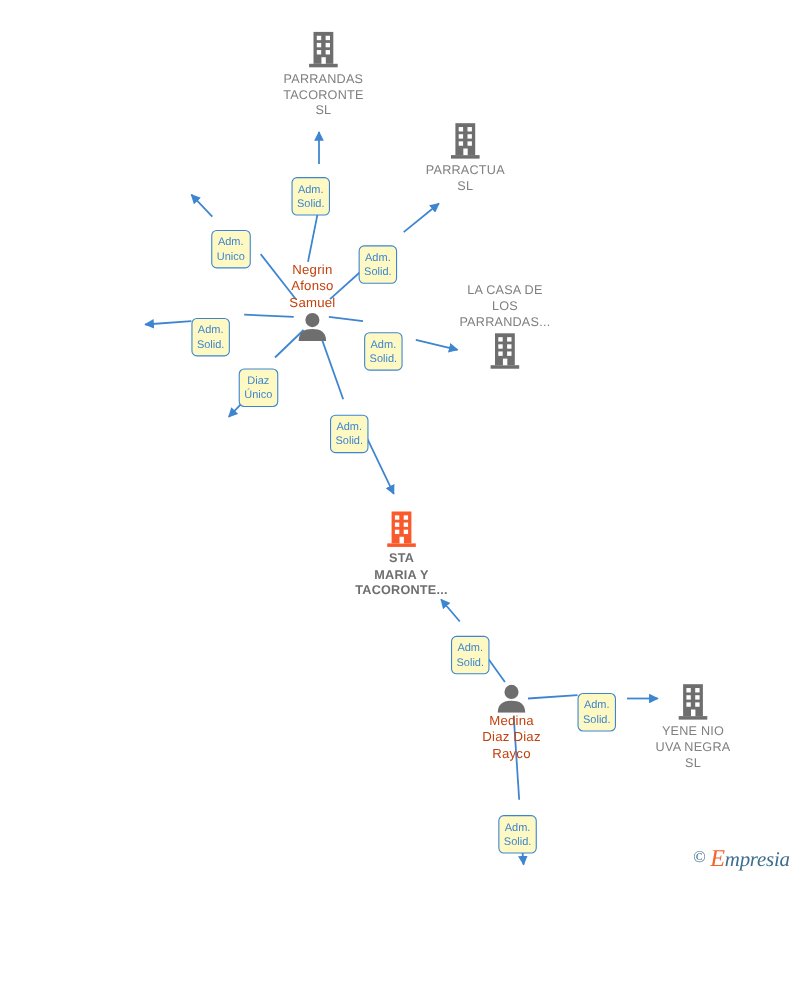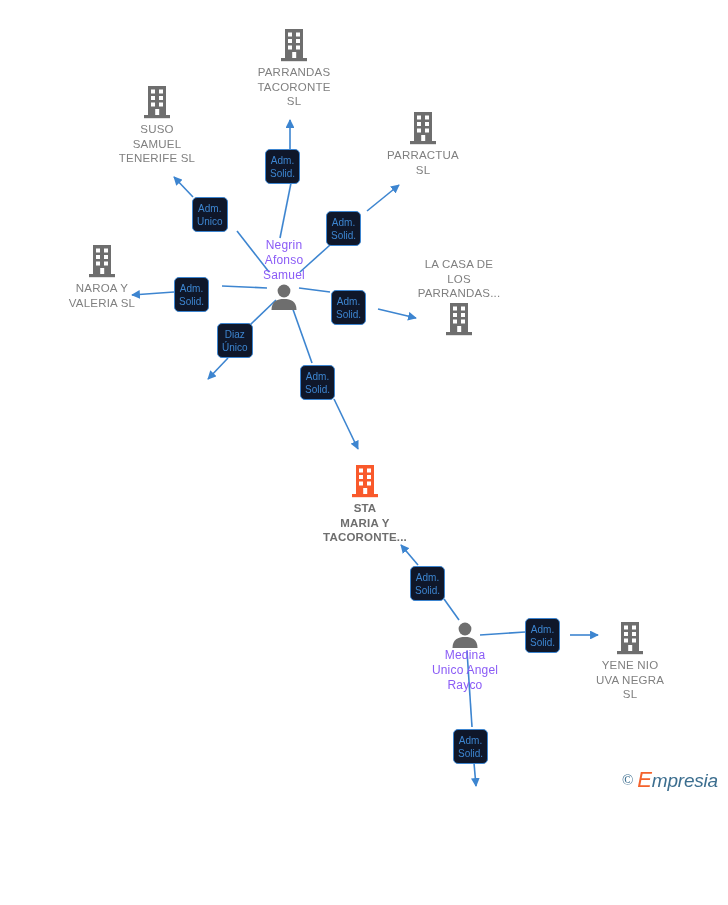--- a/index.html
+++ b/index.html
@@ -43,64 +43,65 @@
     line-height: 14.5px;
     color: #808080;
     letter-spacing: .2px;
     white-space: pre-line;
   }
   .node.focus .label {
     font-weight: bold;
     color: #6e6e6e;
   }
   .node.person .label {
-    color: #8b5cf6;
+    color: #c2410c;
     font-size: 12px;
     line-height: 15px;
   }
   
   .node.person .label {
     margin-top: 0;
     margin-bottom: 1px;
   }
 
   
   .chip {
     position: absolute;
     box-sizing: border-box;
     border: 1.3px solid #3d85d0;
     border-radius: 5px;
-    background: #0f172a;
+    background: #fef9c3;
     color: #3d85d0;
     font-size: 10px;
     line-height: 13px;
     text-align: center;
     padding: 4px 4px 3px 4px;
     white-space: pre-line;
     z-index: 4;
+    margin-top: 12px;
   }
 
   
   #watermark {
     position: absolute;
     right: 10px;
     bottom: 12px;
     display: flex;
     align-items: center;
     gap: 4px;
     z-index: 6;
   }
   #watermark .copy {
     font-size: 15px;
     color: #3c6e8f;
     font-family: "Liberation Serif", serif;
   }
   #watermark .brand {
     font-size: 19px;
-    font-family: Liberation Sans, sans-serif;
+    font-family: Liberation Serif, serif;
     font-style: italic;
     color: #3c6e8f;
     letter-spacing: -.2px;
   }
   #watermark .brand .e {
     color: #f4632d;
     font-size: 22px;
   }
 </style>
 </head>
@@ -164,42 +165,20 @@
             <rect x="19" y="18.5" width="4" height="4"></rect>
           <rect x="15.2" y="25" width="4" height="6"></rect>
         </g>
       </svg>
     </span>
     <span class="label">PARRANDAS
 TACORONTE
 SL</span>
   </div>
 
-  <div class="node" style="left:157px; top:84px;">
-    <span class="glyph">
-      <svg width="34" height="36" viewBox="0 0 34 36" xmlns="http://www.w3.org/2000/svg">
-        <g fill="#6e6e6e">
-          <rect x="8" y="2" width="18" height="29"></rect>
-          <rect x="4" y="31" width="26" height="3.2"></rect>
-        </g>
-        <g fill="#ffffff">
-          <rect x="11" y="5.5" width="4" height="4"></rect>
-            <rect x="19" y="5.5" width="4" height="4"></rect>
-          <rect x="11" y="12" width="4" height="4"></rect>
-            <rect x="19" y="12" width="4" height="4"></rect>
-          <rect x="11" y="18.5" width="4" height="4"></rect>
-            <rect x="19" y="18.5" width="4" height="4"></rect>
-          <rect x="15.2" y="25" width="4" height="6"></rect>
-        </g>
-      </svg>
-    </span>
-    <span class="label">SUSO
-SAMUEL
-TENERIFE  SL</span>
-  </div>
 
   <div class="node" style="left:423px; top:110px;">
     <span class="glyph">
       <svg width="34" height="36" viewBox="0 0 34 36" xmlns="http://www.w3.org/2000/svg">
         <g fill="#6e6e6e">
           <rect x="8" y="2" width="18" height="29"></rect>
           <rect x="4" y="31" width="26" height="3.2"></rect>
         </g>
         <g fill="#ffffff">
           <rect x="11" y="5.5" width="4" height="4"></rect>
@@ -209,41 +188,20 @@
           <rect x="11" y="18.5" width="4" height="4"></rect>
             <rect x="19" y="18.5" width="4" height="4"></rect>
           <rect x="15.2" y="25" width="4" height="6"></rect>
         </g>
       </svg>
     </span>
     <span class="label">PARRACTUA
 SL</span>
   </div>
 
-  <div class="node" style="left:102px; top:243px;">
-    <span class="glyph">
-      <svg width="34" height="36" viewBox="0 0 34 36" xmlns="http://www.w3.org/2000/svg">
-        <g fill="#6e6e6e">
-          <rect x="8" y="2" width="18" height="29"></rect>
-          <rect x="4" y="31" width="26" height="3.2"></rect>
-        </g>
-        <g fill="#ffffff">
-          <rect x="11" y="5.5" width="4" height="4"></rect>
-            <rect x="19" y="5.5" width="4" height="4"></rect>
-          <rect x="11" y="12" width="4" height="4"></rect>
-            <rect x="19" y="12" width="4" height="4"></rect>
-          <rect x="11" y="18.5" width="4" height="4"></rect>
-            <rect x="19" y="18.5" width="4" height="4"></rect>
-          <rect x="15.2" y="25" width="4" height="6"></rect>
-        </g>
-      </svg>
-    </span>
-    <span class="label">NAROA Y
-VALERIA  SL</span>
-  </div>
 
   <div class="node person" style="left:284px; top:238px;">
     <span class="label">Negrin
 Afonso
 Samuel</span>
     <span class="glyph">
       <svg width="34" height="26" viewBox="0 0 34 26" xmlns="http://www.w3.org/2000/svg">
         <circle cx="17" cy="7" r="6.4" fill="#6e6e6e"></circle>
         <path d="M 4.5 26 C 4.5 17.5 10 15 17 15 C 24 15 29.5 17.5 29.5 26 Z" fill="#6e6e6e"></path>
       </svg>
@@ -298,21 +256,21 @@
   </div>
 
   <div class="node person" style="left:465px; top:622px;">
     <span class="glyph">
       <svg width="34" height="26" viewBox="0 0 34 26" xmlns="http://www.w3.org/2000/svg">
         <circle cx="17" cy="7" r="6.4" fill="#6e6e6e"></circle>
         <path d="M 4.5 26 C 4.5 17.5 10 15 17 15 C 24 15 29.5 17.5 29.5 26 Z" fill="#6e6e6e"></path>
       </svg>
     </span>
     <span class="label">Medina
-Unico Angel
+Diaz Diaz
 Rayco</span>
   </div>
 
   <div class="node" style="left:630px; top:620px;text-align:center;">
     <span class="glyph">
       <svg width="34" height="36" viewBox="0 0 34 36" xmlns="http://www.w3.org/2000/svg">
         <g fill="#6e6e6e">
           <rect x="8" y="2" width="18" height="29"></rect>
           <rect x="4" y="31" width="26" height="3.2"></rect>
         </g>

